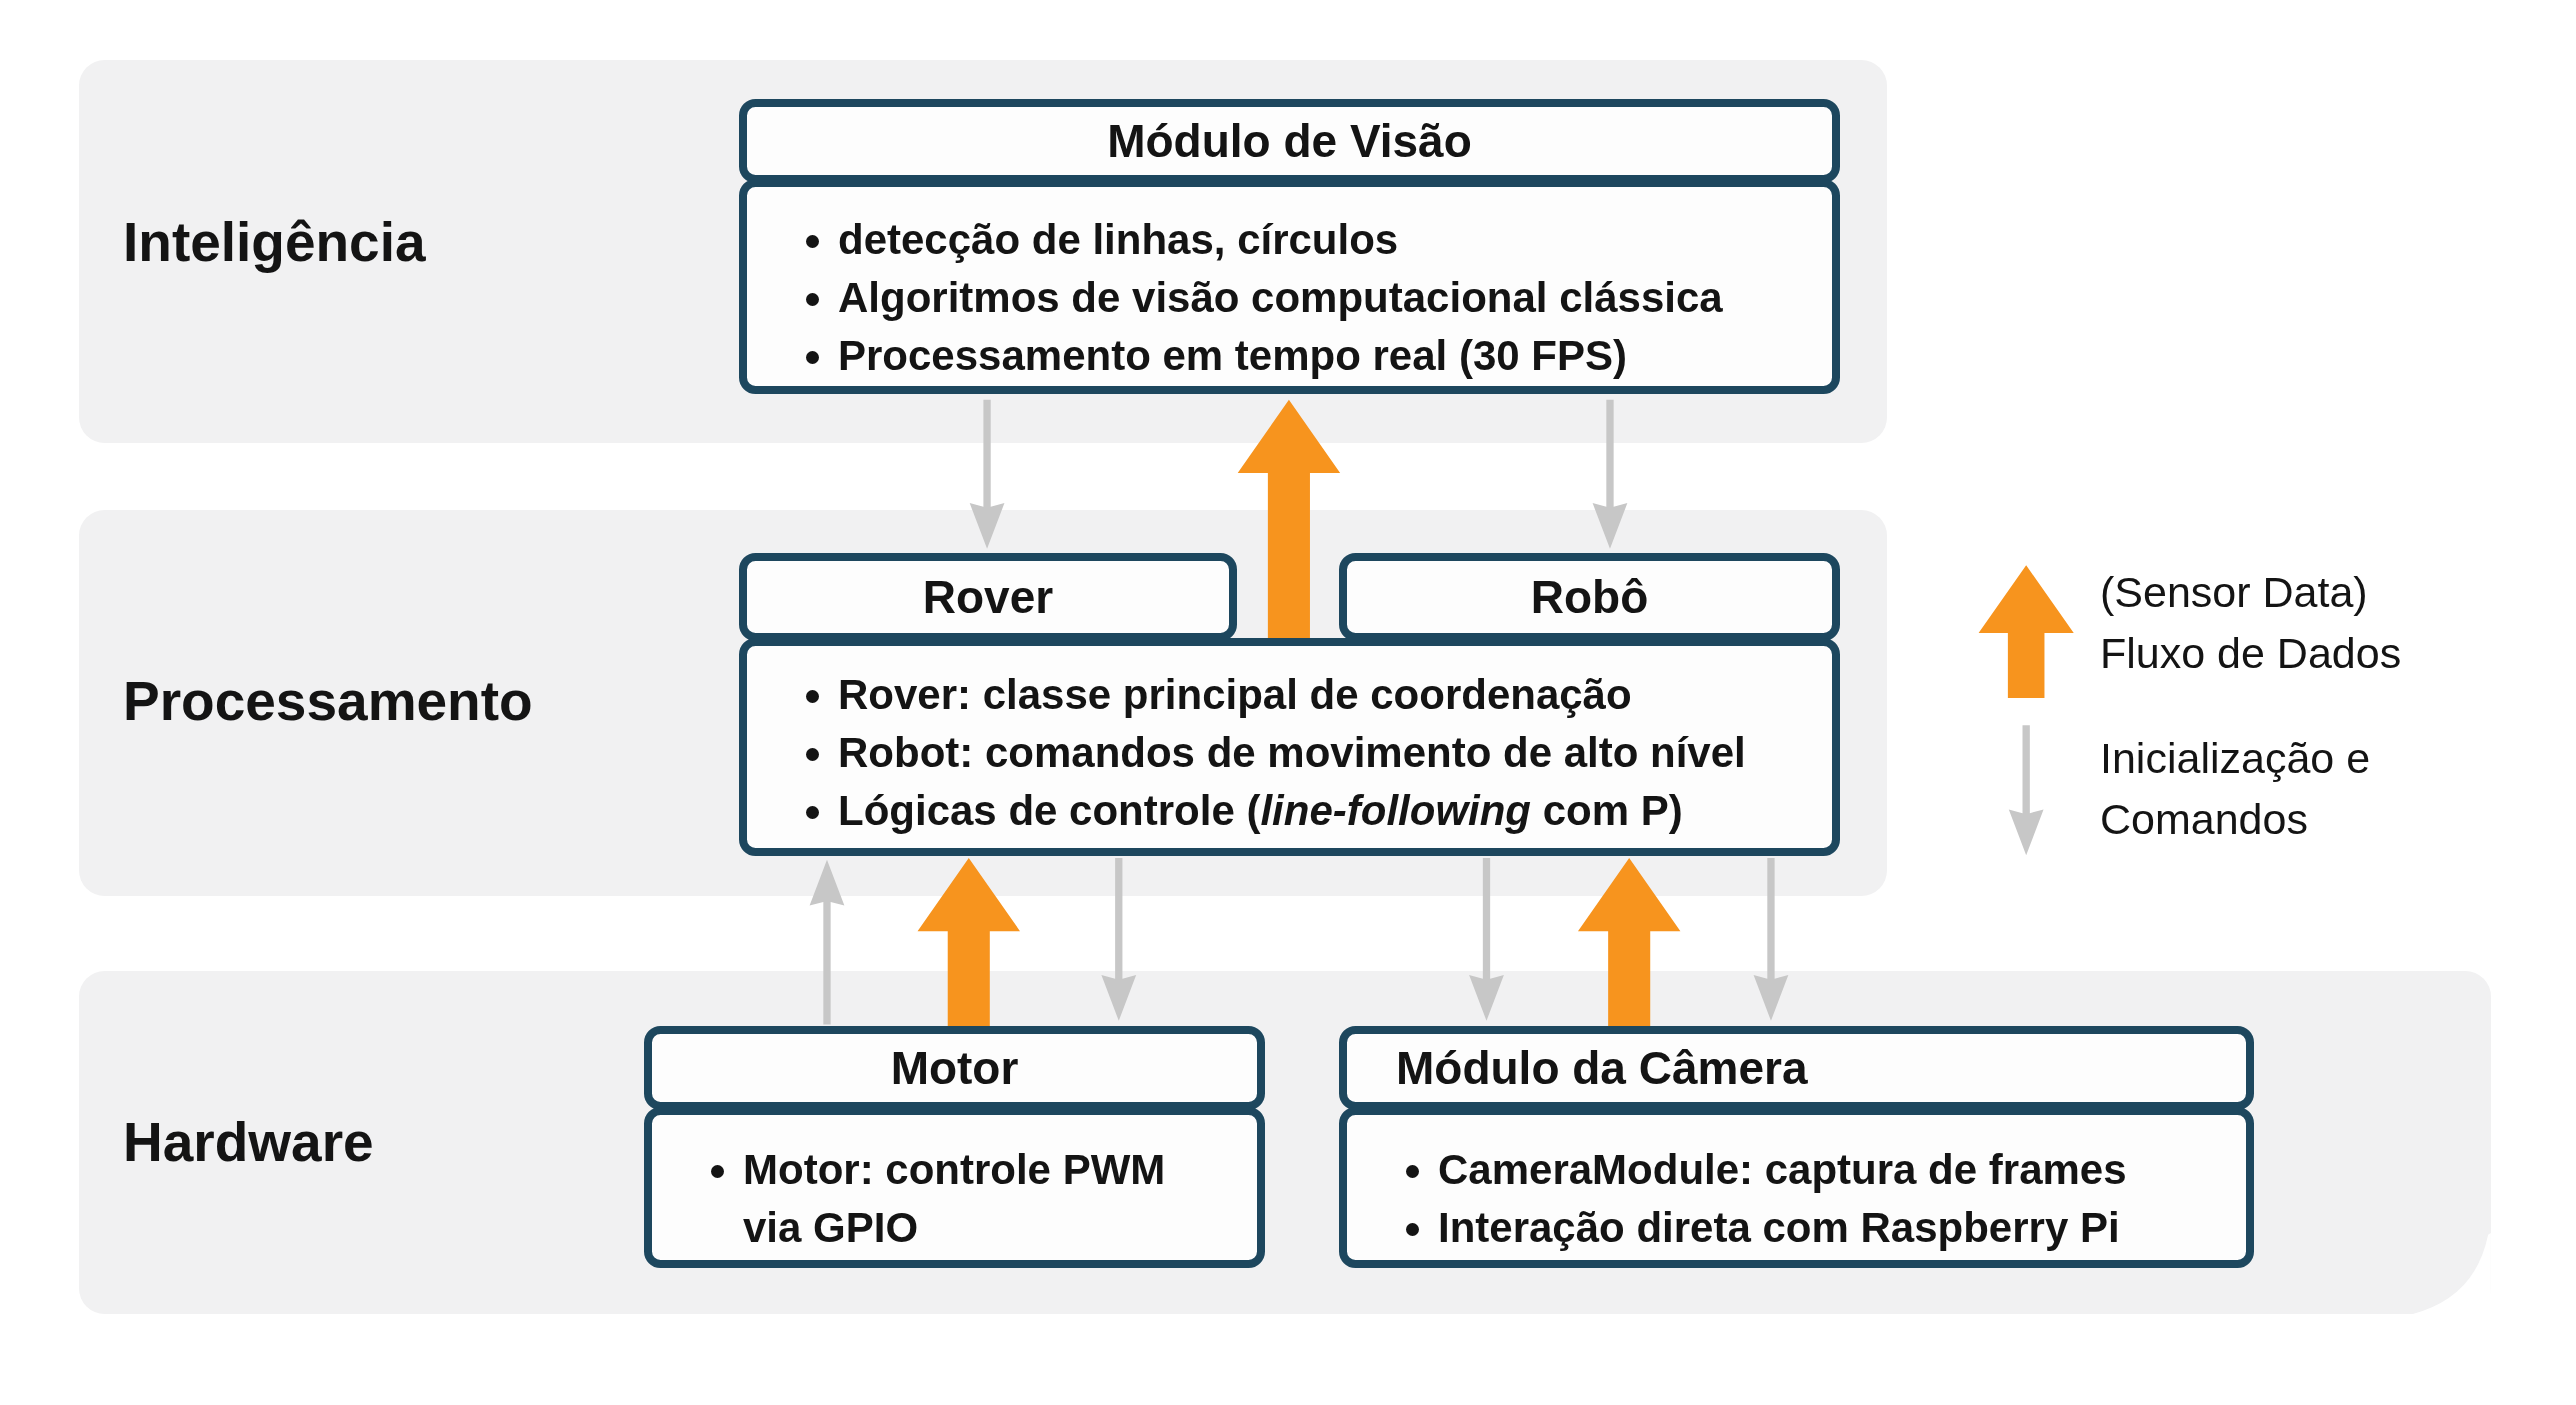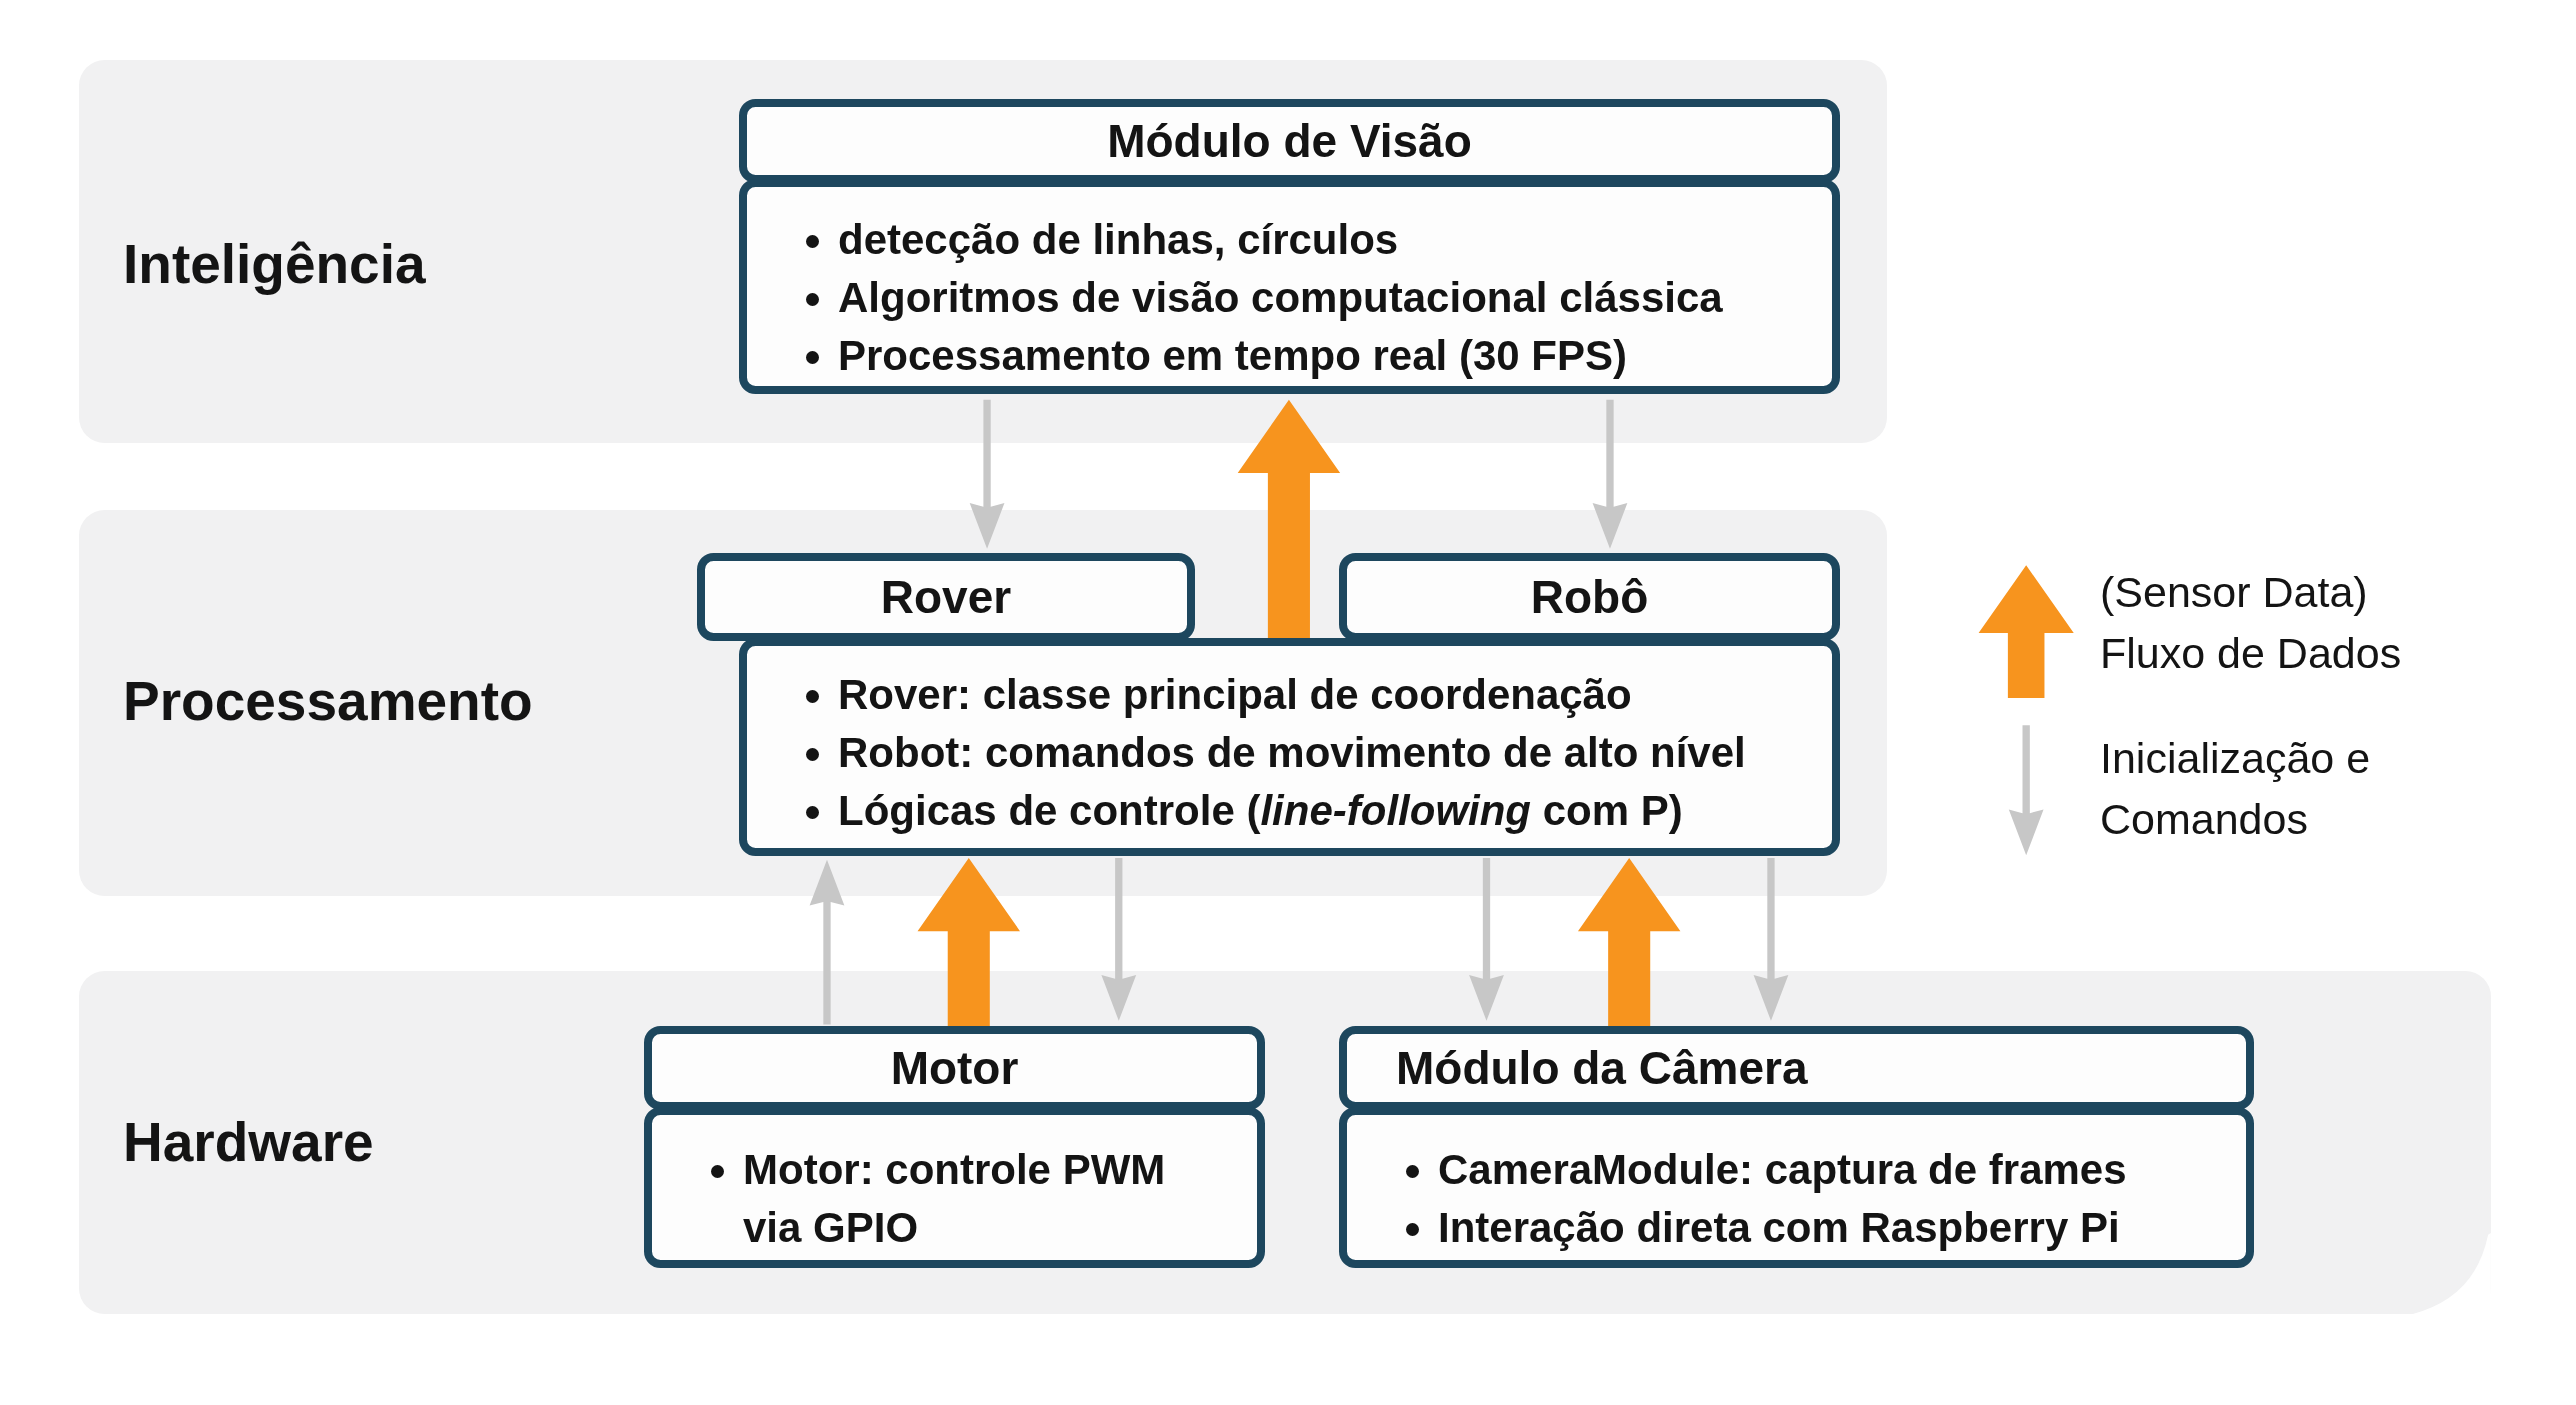--- a/index.html
+++ b/index.html
@@ -8,38 +8,38 @@
     font-family:"Liberation Sans","DejaVu Sans",sans-serif;color:var(--text,#141414);
   }
   .band{position:absolute;background:var(--band,#f1f1f2);border-radius:25.6px;z-index:0;}
   #band-intelligence{left:79px;top:60px;width:1808px;height:383px;}
   #band-behavior{left:79px;top:510px;width:1808px;height:386px;}
   #band-hardware{left:79px;top:971px;width:2412px;height:343px;}
   .layer-label{
     position:absolute;left:123px;font-size:55px;font-weight:bold;letter-spacing:0px;
     z-index:3;white-space:nowrap;
   }
-  #label-intelligence{top:232px;}
+  #label-intelligence{top:210px;}
   #label-behavior{top:669px;}
   #label-hardware{top:1110px;}
   #arrows{position:absolute;left:0;top:0;z-index:1;}
   .arr-orange{fill:var(--orange,#f7941e);}
   .arr-gray{fill:var(--gray,#c7c7c7);}
   .curl{fill:#ffffff;}
   .box{
     position:absolute;background:var(--boxbg,#fdfdfd);
     border:8.2px solid var(--border,#1d475e);border-radius:16.5px;
     box-sizing:border-box;z-index:2;
   }
   .box-header{display:flex;align-items:center;justify-content:center;
     font-size:46px;font-weight:bold;white-space:nowrap;}
   #camera-header{justify-content:flex-start;padding-left:49px;}
   #vision-header{left:739px;top:99px;width:1101px;height:84px;}
   #vision-body{left:739px;top:179px;width:1101px;height:215px;}
-  #rover-header{left:697px;top:553px;width:498px;height:88px;}
+  #rover-header{left:739px;top:553px;width:498px;height:88px;}
   #robot-header{left:1339px;top:553px;width:501px;height:88px;}
   #behavior-body{left:739px;top:638px;width:1101px;height:218px;}
   #motor-header{left:644px;top:1026px;width:621px;height:84px;}
   #motor-body{left:644px;top:1107px;width:621px;height:161px;}
   #camera-header{left:1339px;top:1026px;width:915px;height:84px;}
   #camera-body{left:1339px;top:1107px;width:915px;height:161px;}
   .box ul{margin:0;list-style:disc outside;font-size:42px;line-height:58px;font-weight:bold;}
   #vision-body ul{padding:24px 14.6px 0 91px;}
   #behavior-body ul{padding:20px 14.6px 0 91px;}
   #motor-body ul{padding:25.6px 24px 0 91px;}

